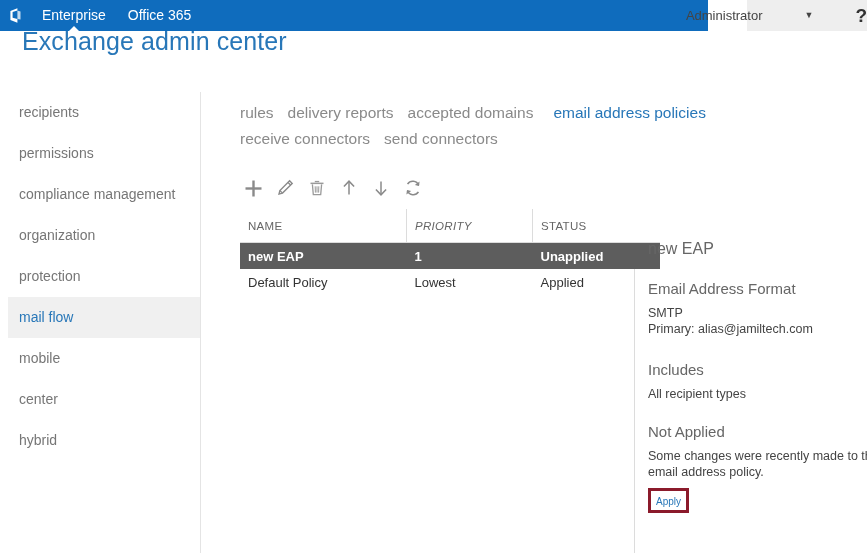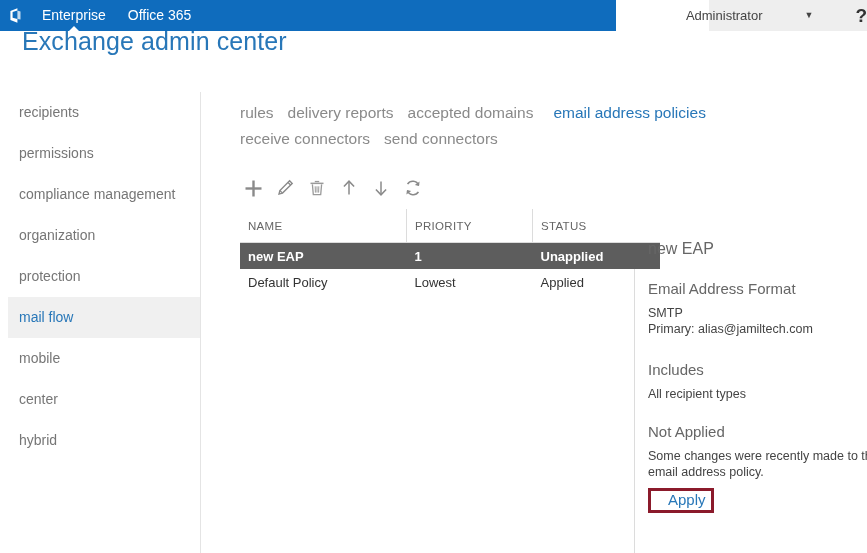--- a/index.html
+++ b/index.html
@@ -10,29 +10,29 @@
     width: 867px;
     height: 553px;
     overflow: hidden;
     background: #ffffff;
     font-family: "Liberation Sans", sans-serif;
     -webkit-font-smoothing: antialiased;
   }
   .suite-bar-blue {
     position: absolute;
     left: 0; top: 0;
-    width: 616px; height: 31px;
+    width: 708px; height: 31px;
     background: #0f6cbd;
     display: flex;
     align-items: center;
   }
   .suite-bar-right {
     position: absolute;
     right: 0; top: 0;
-    width: 158px; height: 31px;
+    width: 120px; height: 31px;
     background: #eeeeee;
     display: flex;
     align-items: center;
     justify-content: flex-end;
     gap: 36px;
   }
   .waffle {
     width: 31px; height: 31px;
     display: flex;
     align-items: center;
@@ -190,21 +190,21 @@
     height: 18px;
     white-space: nowrap;
     overflow: hidden;
   }
   tr.row-selected td {
     background: #5d5d5d;
     color: #ffffff;
     font-weight: bold;
   }
   .col-name  { width: 158px; }
-  .col-prio  { width: 117px; }
+  .col-prio  { width: 117px; font-style: italic; }
   .col-stat  { width: 119px; }
 
   
   .details {
     position: absolute;
     left: 648px; top: 240px;
     width: 219px;
     height: 313px;
     overflow: hidden;
   }
@@ -235,25 +235,24 @@
     width: 240px;
     word-spacing: 0px;
   }
   .apply-wrap {
     margin-top: 8px;
     display: inline-block;
     border: 3px solid #8b1a2b;
     padding: 0px 5px 1px 5px;
   }
   .apply-link {
-    font-size: 15px;
+    font-size: 10px;
     color: #2877b8;
     text-decoration: none;
     white-space: nowrap;
-    margin-left: 12px;
   }
 </style>
 </head>
 <body>
 
 <div class="suite-bar-blue">
   <div class="waffle">
     <svg class="office-logo" width="17" height="17" viewBox="0 0 17 17">
       <path d="M10.4 1.2 L3.4 3.9 L3.4 13.1 L10.4 15.8 L10.4 12.1 L5.6 10.8 L5.6 5.0 L10.4 3.4 Z" fill="#ffffff"></path>
       <path d="M10.4 3.4 L13.5 4.5 L13.5 12.5 L10.4 12.1 Z" fill="#ffffff" opacity="0.75"></path>

